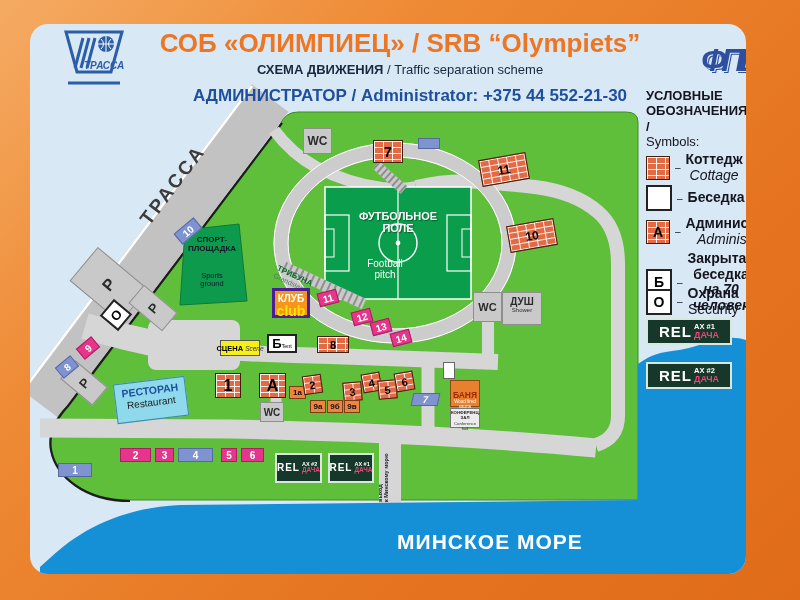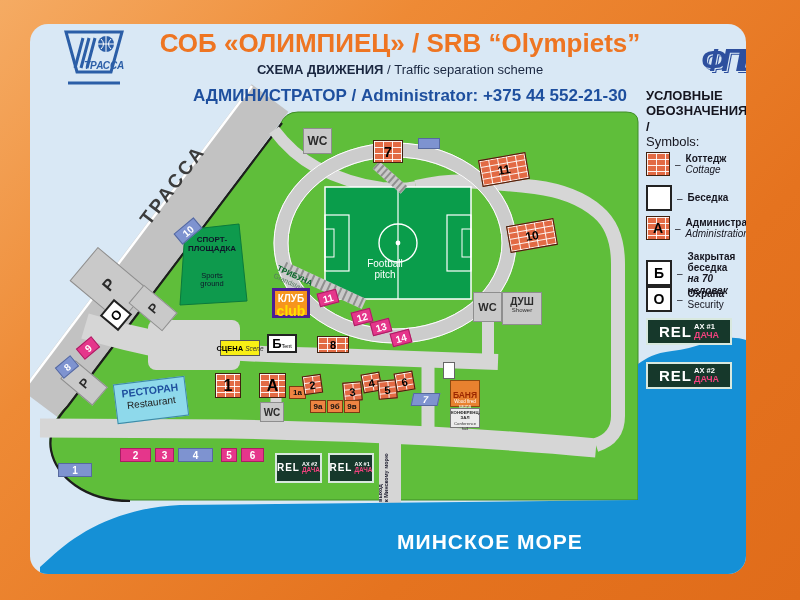--- a/index.html
+++ b/index.html
@@ -39,21 +39,21 @@
   .lg-head{left:616px;top:64px;width:105px;font-size:13px;color:#15151f;line-height:1.18;}
   .lg-head .b{font-weight:bold;}
   .li{left:616px;display:flex;align-items:center;gap:5px;width:108px;}
   .sw{width:22px;height:22px;flex:none;display:flex;align-items:center;justify-content:center;
     font-weight:bold;font-size:14px;color:#000;}
   .sw.brickty{background-color:#e26a44;border:1px solid #40210f;
     background-image:linear-gradient(rgba(255,255,255,.9) 1px,transparent 1px),
                      linear-gradient(90deg,rgba(255,255,255,.9) 1px,transparent 1px);
     background-size:100% 6px,9px 100%;}
   .sw.plainty{background:#fff;border:2px solid #222;}
-  .lt{font-size:10px;color:#15151f;line-height:1.12;}
+  .lt{font-size:14px;color:#15151f;line-height:1.12;text-align:center;}
   .lt .b{font-weight:bold;}
   .lt .i{font-style:italic;}
   .dash{color:#15151f;font-size:10px;}
   .relax{background:#16382b;border:2px solid #d8e8de;display:flex;align-items:center;justify-content:center;gap:2px;}
   .relax .rel{font-weight:bold;color:#fff;font-size:15px;letter-spacing:1px;line-height:1;}
   .relax .col{display:flex;flex-direction:column;line-height:1.05;align-items:flex-start;}
   .relax .ax{color:#fff;font-weight:bold;font-size:7.5px;}
   .relax .dacha{color:#f0427e;font-weight:bold;font-size:9px;}
 </style>
 </head>
@@ -198,20 +198,24 @@
   <div class="el bld ctr" style="left:478px;top:198px;width:48px;height:27px;transform:rotate(-10deg);font-size:12px">10</div>
 
   <div class="el" style="left:443px;top:268px;display:flex">
     <div class="gray ctr" style="width:27px;height:28px;font-size:11px">WC</div>
     <div class="gray lbl2" style="width:38px;height:28px;padding-top:3px">
       <div style="font-size:10px;font-weight:bold">ДУШ</div>
       <div style="font-size:6px;font-weight:normal">Shower</div>
     </div>
   </div>
 
+  <div class="el lbl2" style="left:295px;top:186px;width:146px;color:#fff;font-weight:bold;font-size:11px;text-shadow:1px 1px 1px rgba(0,0,0,.4)">
+    <div>ФУТБОЛЬНОЕ</div>
+    <div>ПОЛЕ</div>
+  </div>
   <div class="el lbl2" style="left:300px;top:234px;width:110px;color:#fff;font-size:10px">
     <div>Football</div>
     <div>pitch</div>
   </div>
 
   <div class="el" style="left:244px;top:248px;transform:rotate(25deg);line-height:1">
     <div style="font-size:8px;font-weight:bold;color:#0a6b2a">ТРИБУНА</div>
     <div style="font-size:7px;color:#557a60">Grandstand</div>
   </div>
 

